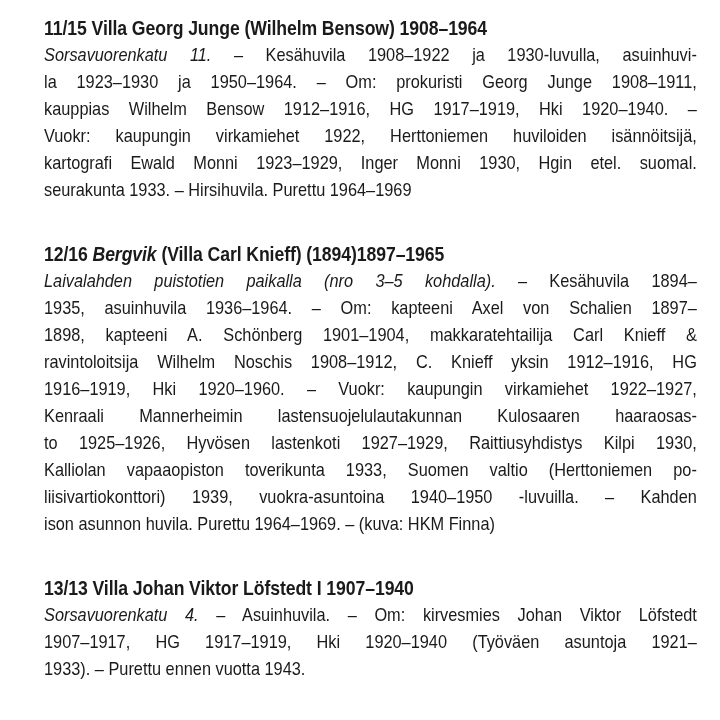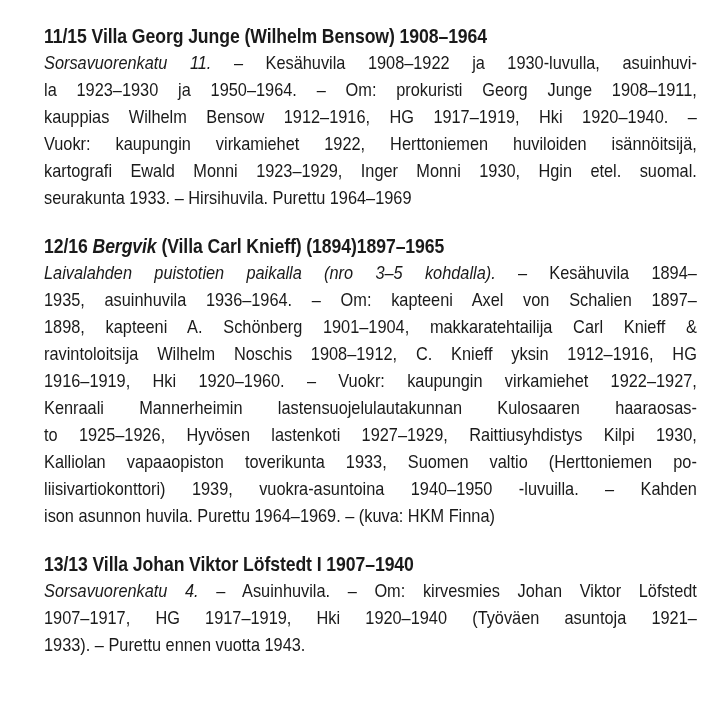--- a/index.html
+++ b/index.html
@@ -11,28 +11,28 @@
       width: 720px;
       height: 720px;
       overflow: hidden;
       position: relative;
       font-family: "Liberation Sans", sans-serif;
       color: #1a1a1a;
     }
     .page {
       position: absolute;
       left: 44px;
-      top: 22px;
+      top: 14px;
       width: 653px;
     }
     .entry {
       margin: 0;
     }
     .entry + .entry {
-      margin-top: 21px;
+      margin-top: 37px;
     }
     .entry-title {
       font-weight: bold;
       font-size: 20.5px;
       line-height: 27px;
       white-space: nowrap;
       transform: scaleX(0.86);
       transform-origin: left center;
       letter-spacing: -0.1px;
     }

